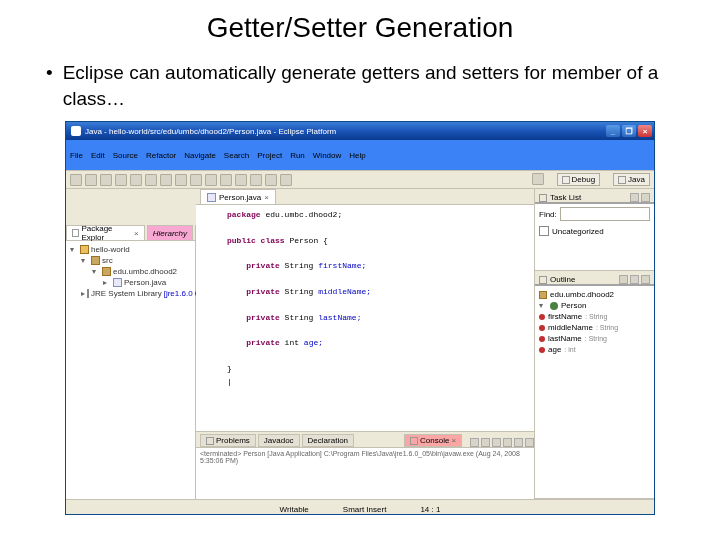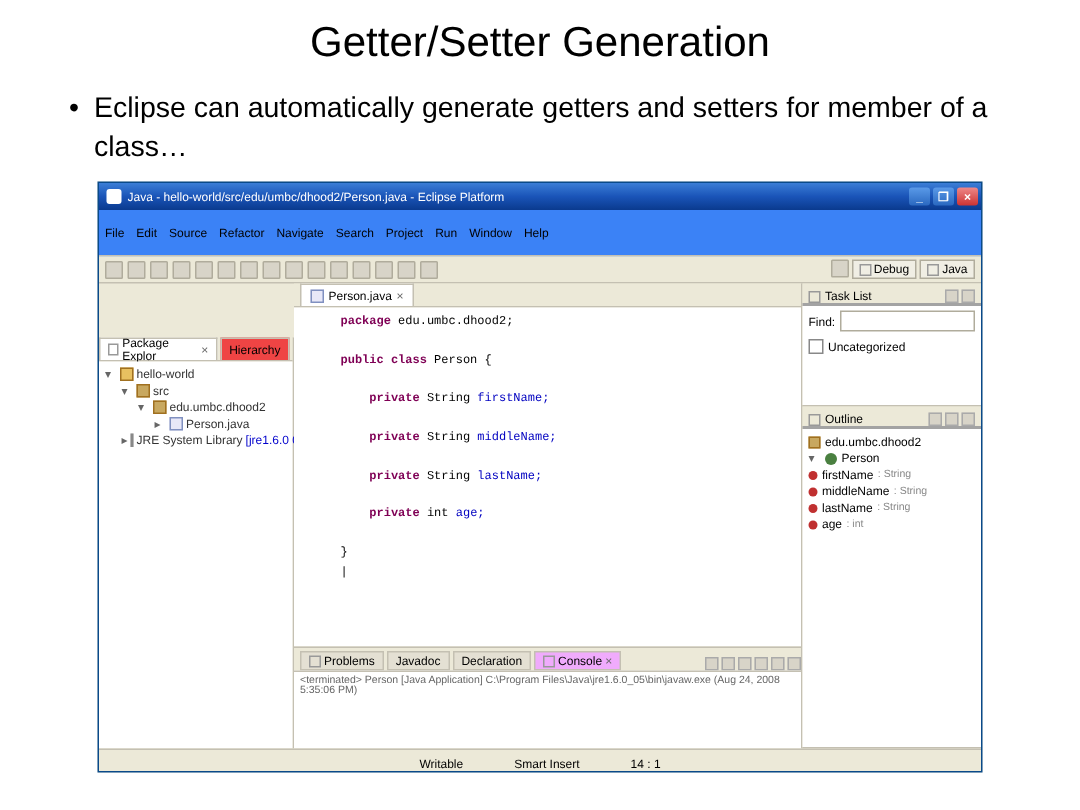--- a/index.html
+++ b/index.html
@@ -14,47 +14,47 @@
 .titlebar .title-text { flex:1; font-size: 8px; overflow:hidden; white-space:nowrap; }
 .window-btns { display:flex; gap:2px; }
 .wbtn { width:14px; height:12px; border-radius:2px; display:flex; align-items:center; justify-content:center; font-size:8px; font-weight:bold; color:#fff; }
 .wbtn.min, .wbtn.max { background: linear-gradient(#5a9ae8,#2a68c0); }
 .wbtn.close { background: linear-gradient(#e88,#c33); }
 .menubar { height: 31px; background:#3b82f6; border-bottom:1px solid #c4c0b2; display:flex; align-items:center; padding:0 4px; gap:8px; }
 .menubar span { font-size:8px; }
 .toolbar { height:18px; background:#ece9d8; border-bottom:1px solid #c4c0b2; display:flex; align-items:center; padding:0 4px; gap:3px; }
 .tb-icon { width:12px; height:12px; background:#d8d4c8; border:1px solid #b0ac9c; border-radius:1px; }
 .tb-spacer { flex:1; }
-.persp { display:flex; gap:2px; align-items:flex-start; }
+.persp { display:flex; gap:13px; align-items:flex-start; }
 .persp-btn { padding:1px 4px; border:1px solid #b0ac9c; background:#f0eee4; font-size:8px; display:flex; align-items:center; gap:2px; }
 .body-area { flex:1; display:flex; min-height:0; }
 .left-col { width:130px; display:flex; flex-direction:column; border-right:1px solid #c4c0b2;margin-top:36px; }
 .view-tabs { height:16px; display:flex; border-bottom:1px solid #c4c0b2; background:#ece9d8; }
 .view-tab { padding:1px 5px; border:1px solid #c4c0b2; border-bottom:none; background:#fff; font-size:8px; display:flex; align-items:center; gap:2px; margin-right:2px; }
-.view-tab.inactive { background:#ef4444; }
+.view-tab.inactive { background:#f9a8d4;font-style:italic; }
 .tree { background:#fff; flex:1; padding:3px 4px; color:#333; }
 .tree-row { display:flex; align-items:center; gap:2px; padding:1px 0; font-size:8px; white-space:nowrap; }
 .tree-icon { width:9px; height:9px; background:#e8c060; border:1px solid #a07020; }
 .tree-icon.pkg { background:#c8a860; }
 .tree-icon.file { background:#e8e8f8; border-color:#8090c0; }
 .tree-icon.jar { background:#d8d8d8; border-color:#888; }
 .ind-1 { padding-left:11px; }
 .ind-2 { padding-left:22px; }
 .ind-3 { padding-left:33px; }
 .twisty { width:8px; font-size:8px; color:#666; }
 .center-col { flex:1; display:flex; flex-direction:column; min-width:0; }
 .editor-tabs { height:16px; display:flex; background:#ece9d8; border-bottom:1px solid #c4c0b2; padding-left:4px; }
 .editor-tab { padding:1px 6px; background:#fff; border:1px solid #c4c0b2; border-bottom:none; font-size:8px; display:flex; align-items:center; gap:3px; }
 .editor { background:#fff; flex:1; padding:4px 6px; font-family:'Courier New',monospace; font-size:8px; line-height:1.6; overflow:hidden; }
 .editor-line { white-space:pre;margin-left:25px; }
 .kw { color:#7f0055; font-weight:bold; }
 .ident { color:#0000c0; }
 .bottom-tabs { height:16px; display:flex; background:#ece9d8; border-top:1px solid #c4c0b2; padding-left:4px; align-items:flex-end; }
 .btab { padding:1px 5px; background:#e4e0d3; border:1px solid #c4c0b2; font-size:8px; margin-right:2px; display:flex; align-items:center; gap:2px; }
-.btab.active { background:#f0abfc; }
+.btab.active { background:#fca5a5;margin-left:48px; }
 .console { background:#fff; height:52px; border-top:1px solid #c4c0b2; padding:2px 4px; font-size:7px; color:#666; }
 .right-col { width:120px; display:flex; flex-direction:column; border-left:1px solid #c4c0b2; }
 .right-pane { display:flex; flex-direction:column; border-bottom:1px solid #c4c0b2; }
 .right-pane.top { height:82px; }
 .right-pane.bottom { flex:1; }
 .pane-header { height:15px; background:#ece9d8; display:flex; align-items:flex-end; padding:0 4px; font-size:8px; border-bottom:2px solid #a3a3a3; gap:3px; }
 .pane-body { background:#fff; flex:1; padding:3px 4px; font-size:8px; }
 .search-box { width:100%; height:14px; border:1px solid #b0ac9c; font-size:8px; padding:0 2px; margin-bottom:3px; }
 .tri-sq { width:8px; height:8px; border:1px solid #999; display:inline-block; }
 .outline-row { display:flex; align-items:center; gap:3px; padding:1px 0; white-space:nowrap; }

